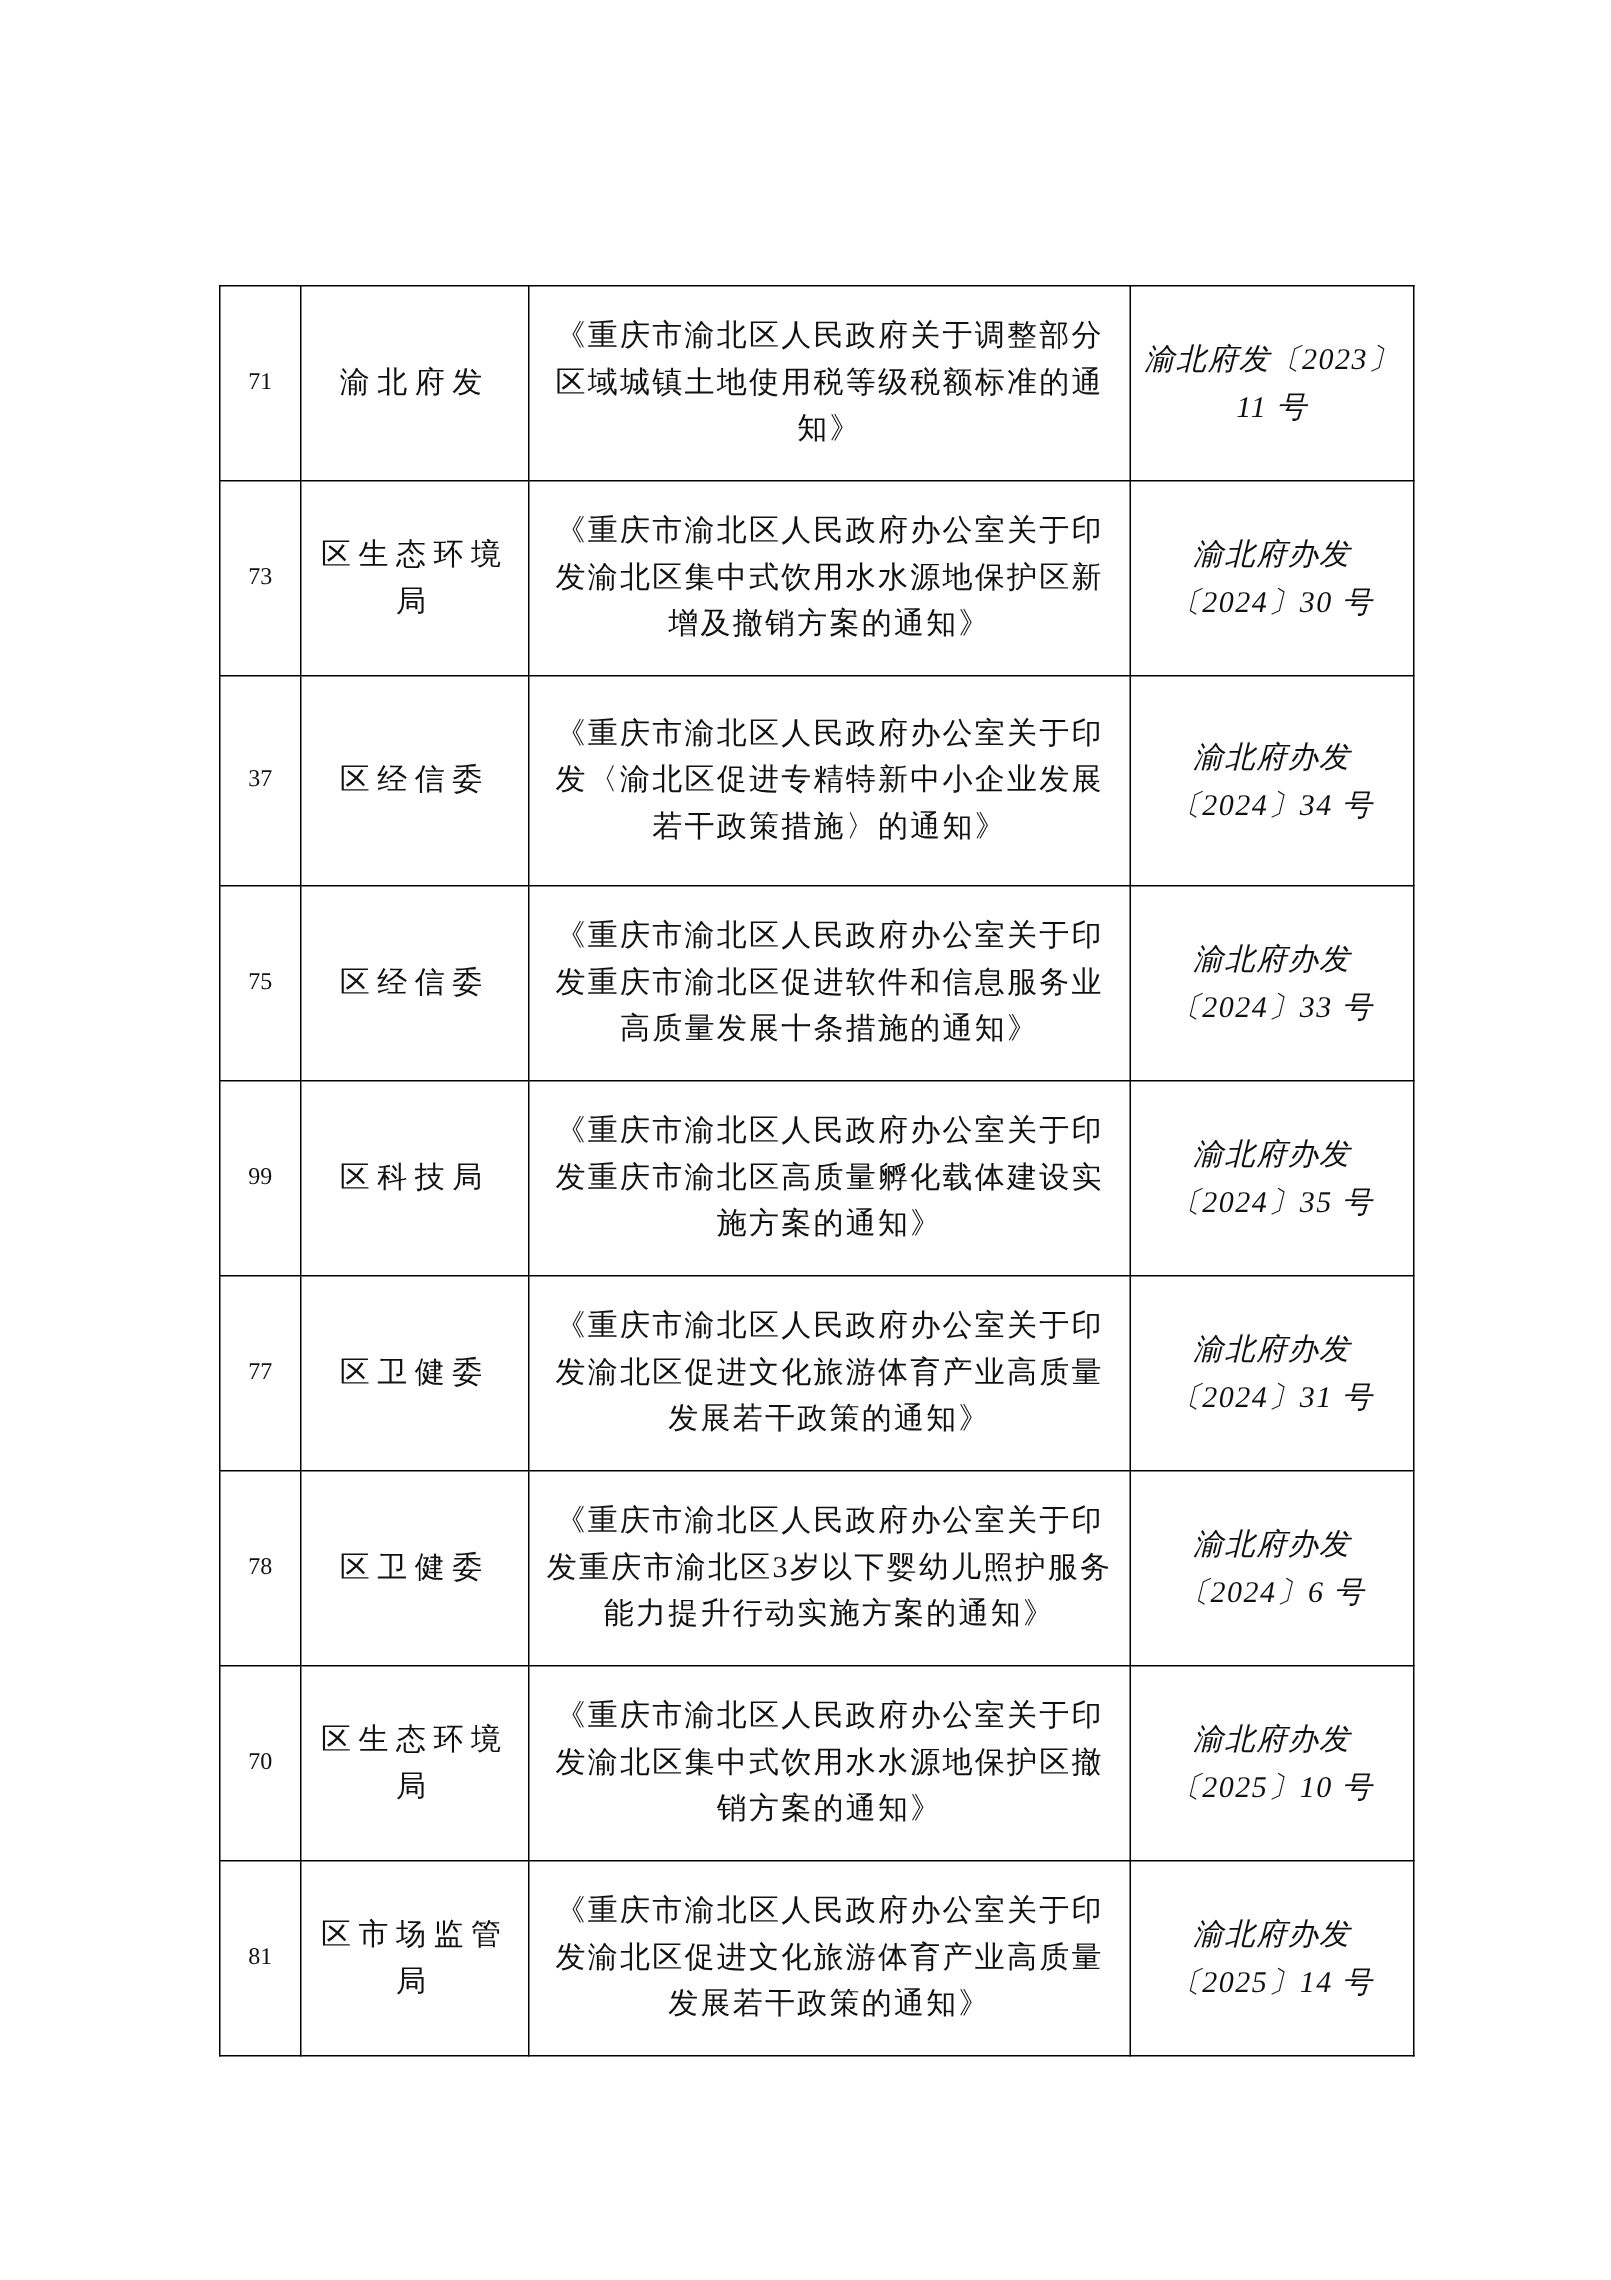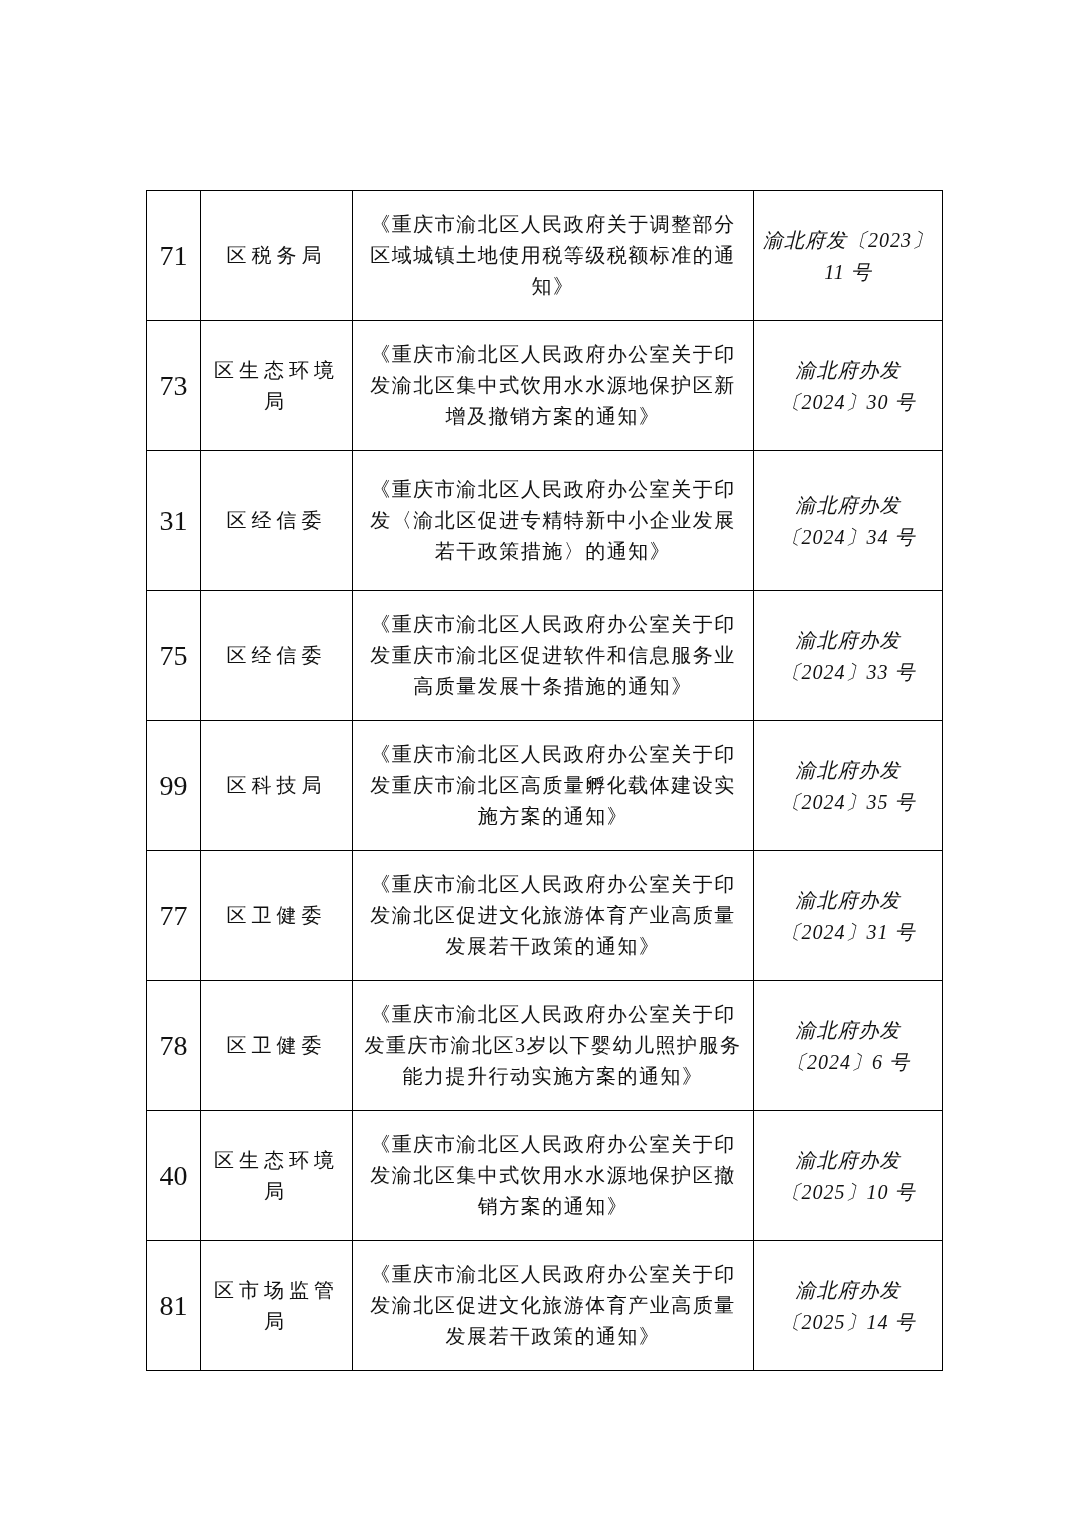--- a/index.html
+++ b/index.html
@@ -31,21 +31,21 @@
     border: 1px solid #000000;
     text-align: center;
     vertical-align: middle;
     padding: 2px 8px;
     font-size: 20px;
     line-height: 1.55;
     white-space: pre-line;
   }
   .doc-table td.cell-no {
     letter-spacing: 0;
-    font-size: 28px;
+    font-size: 16px;
   }
   .doc-table td.cell-dept {
     letter-spacing: 5px;
   }
   .doc-table td.cell-title {
     letter-spacing: 1.5px;
     padding: 18px 10px;
   }
   .doc-table td.cell-docno {
     letter-spacing: 1px;
@@ -72,35 +72,35 @@
   <table class="doc-table">
     <colgroup>
       <col class="c-no">
       <col class="c-dept">
       <col class="c-title">
       <col class="c-docno">
     </colgroup>
     <tbody>
         <tr>
     <td class="cell-no">71</td>
-    <td class="cell-dept">区税务局</td>
+    <td class="cell-dept">渝北府发</td>
     <td class="cell-title">《重庆市渝北区人民政府关于调整部分区域城镇土地使用税等级税额标准的通知》</td>
     <td class="cell-docno">渝北府发〔2023〕
 11 号</td>
   </tr>
         <tr>
     <td class="cell-no">73</td>
     <td class="cell-dept">区生态环境
 局</td>
     <td class="cell-title">《重庆市渝北区人民政府办公室关于印发渝北区集中式饮用水水源地保护区新增及撤销方案的通知》</td>
     <td class="cell-docno">渝北府办发
 〔2024〕30 号</td>
   </tr>
         <tr>
-    <td class="cell-no">31</td>
+    <td class="cell-no">37</td>
     <td class="cell-dept">区经信委</td>
     <td class="cell-title">《重庆市渝北区人民政府办公室关于印发〈渝北区促进专精特新中小企业发展若干政策措施〉的通知》</td>
     <td class="cell-docno">渝北府办发
 〔2024〕34 号</td>
   </tr>
         <tr>
     <td class="cell-no">75</td>
     <td class="cell-dept">区经信委</td>
     <td class="cell-title">《重庆市渝北区人民政府办公室关于印发重庆市渝北区促进软件和信息服务业高质量发展十条措施的通知》</td>
     <td class="cell-docno">渝北府办发
@@ -121,21 +121,21 @@
 〔2024〕31 号</td>
   </tr>
         <tr>
     <td class="cell-no">78</td>
     <td class="cell-dept">区卫健委</td>
     <td class="cell-title">《重庆市渝北区人民政府办公室关于印发重庆市渝北区3岁以下婴幼儿照护服务能力提升行动实施方案的通知》</td>
     <td class="cell-docno">渝北府办发
 〔2024〕6 号</td>
   </tr>
         <tr>
-    <td class="cell-no">40</td>
+    <td class="cell-no">70</td>
     <td class="cell-dept">区生态环境
 局</td>
     <td class="cell-title">《重庆市渝北区人民政府办公室关于印发渝北区集中式饮用水水源地保护区撤销方案的通知》</td>
     <td class="cell-docno">渝北府办发
 〔2025〕10 号</td>
   </tr>
         <tr>
     <td class="cell-no">81</td>
     <td class="cell-dept">区市场监管
 局</td>

